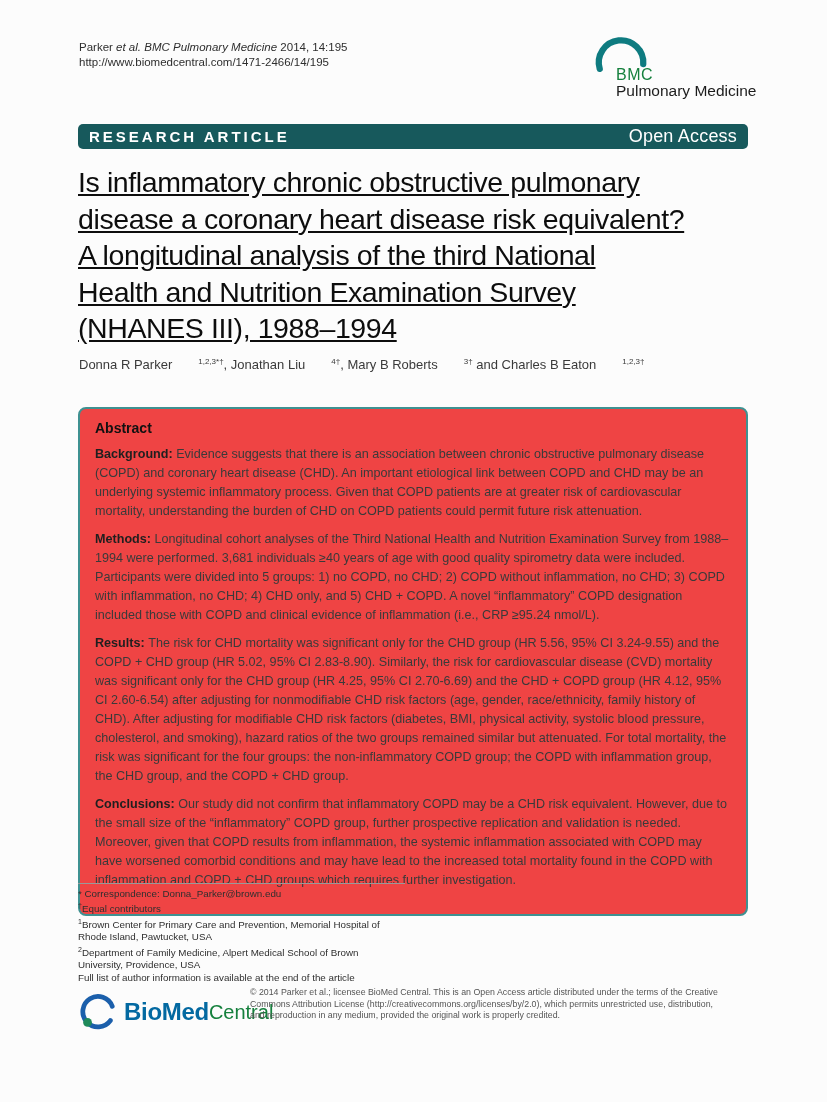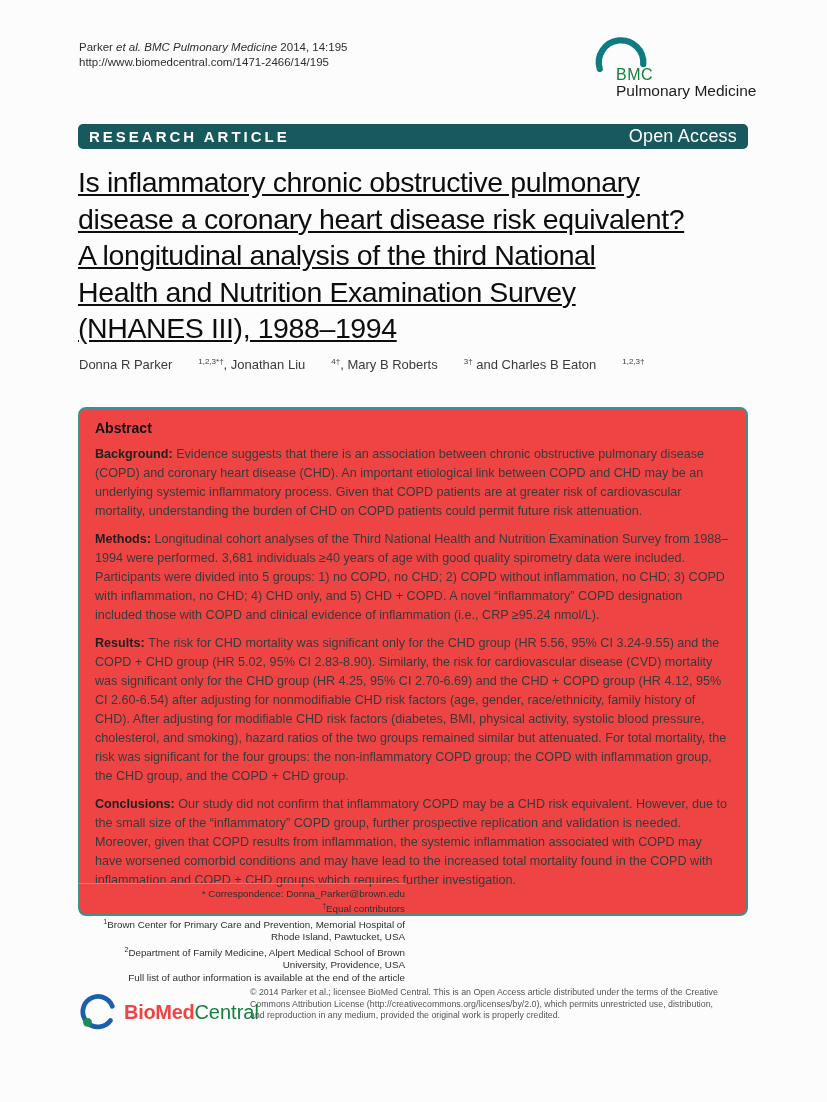--- a/index.html
+++ b/index.html
@@ -38,28 +38,28 @@
   .abstract { position:absolute; left:78px; top:407px; width:670px; min-height:414px;
               background:#ef4444; border:2px solid #3f9191; border-radius:8px;
               padding:11px 15px 12px 15px; }
   .abstract-heading { font-size:14px; font-weight:bold; color:#111; margin-bottom:9px; }
   .abs-sec { font-size:12.6px; line-height:19px; color:#3a3a3a; margin-bottom:9px; }
   .abs-sec:last-child { margin-bottom:12px; }
   .abs-sec b { color:#1f1f1f; }
 
   
   .footnotes { position:absolute; left:78px; top:883px; width:327px;
-               border-top:1px solid #9a9a9a; padding-top:4px;text-align:right; }
+               border-top:1px solid #9a9a9a; padding-top:4px; }
   .fn-line { font-size:9.8px; line-height:12.3px; color:#2f2f2f; }
   .fn-line sup { font-size:7px; }
 
   
   .bmc-logo { position:absolute; left:79px; top:993px; display:flex; align-items:center; }
   .bmc-logo svg { margin-right:7px; }
-  .bmc-logo .bm { font-size:20px; font-weight:bold; color:#ef4444; letter-spacing:-0.3px;text-align:center; }
+  .bmc-logo .bm { font-size:24px; font-weight:bold; color:#0369a1; letter-spacing:-0.3px;text-align:center; }
   .bmc-logo .ct { font-size:20px; color:#15803d; }
   .license { position:absolute; left:250px; top:987px; width:478px; font-size:8.8px;
              line-height:11.6px; color:#545454; }
 </style>
 </head>
 <body>
 
 <div class="page">
 
   <div class="citation">

